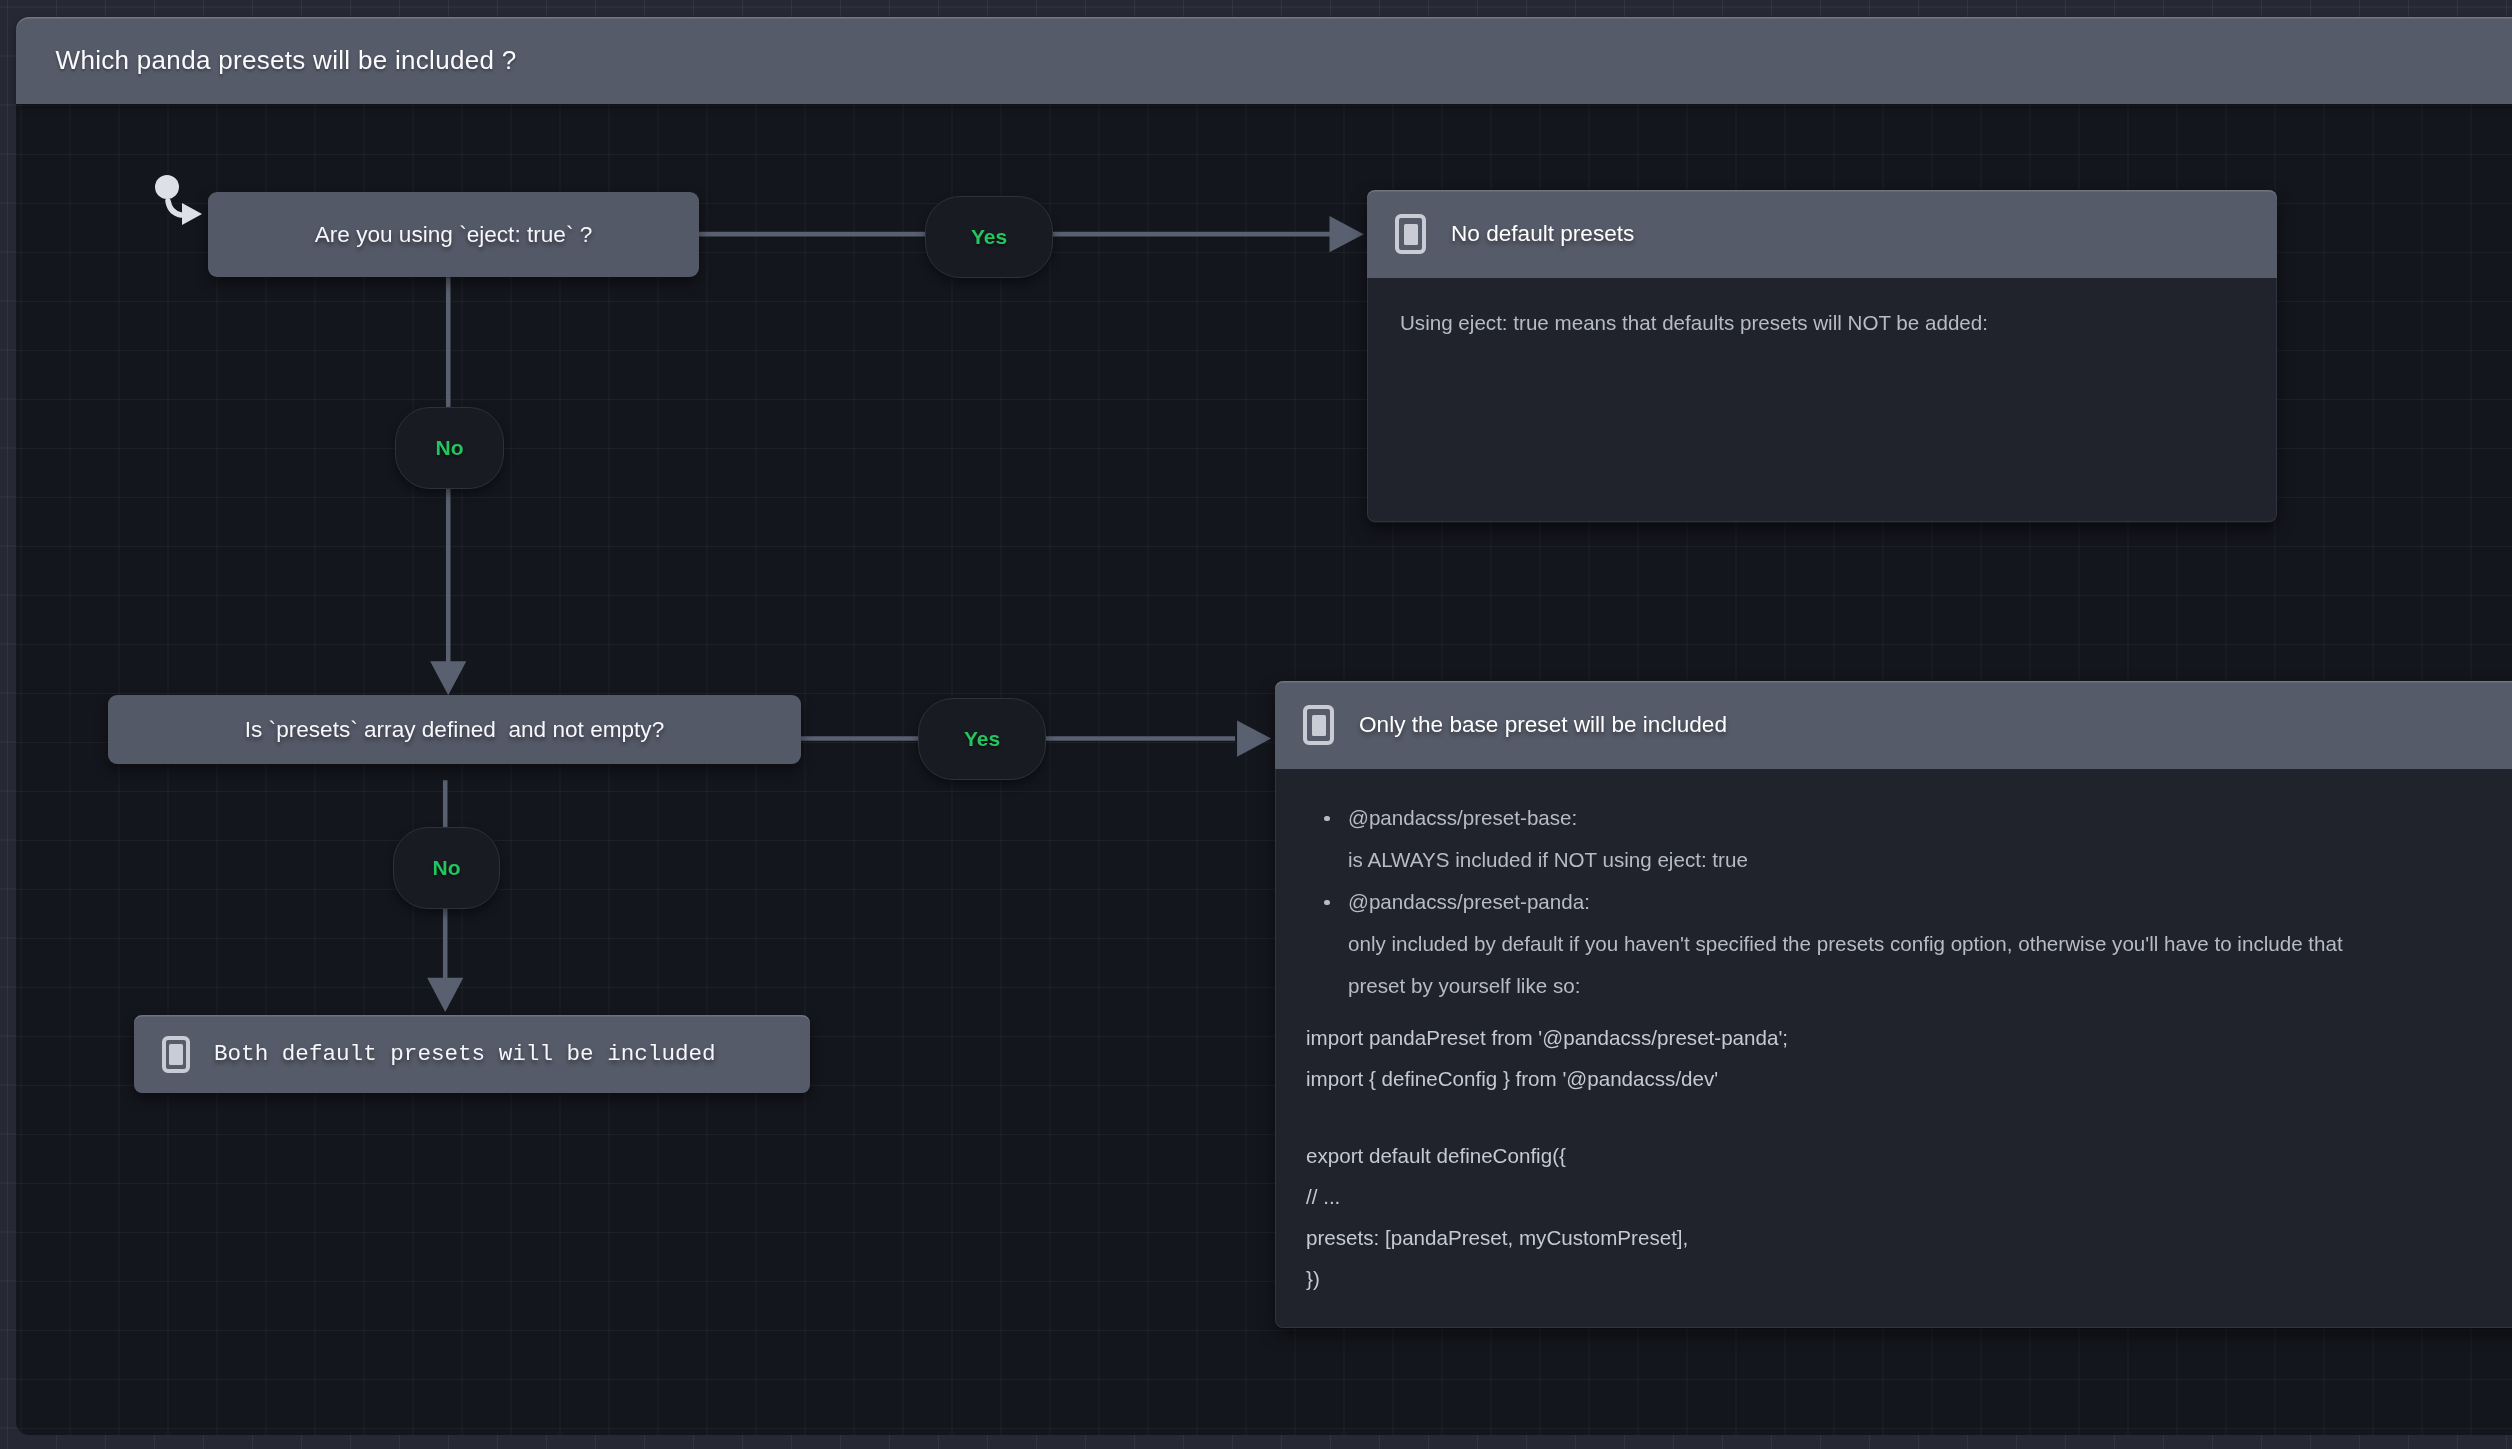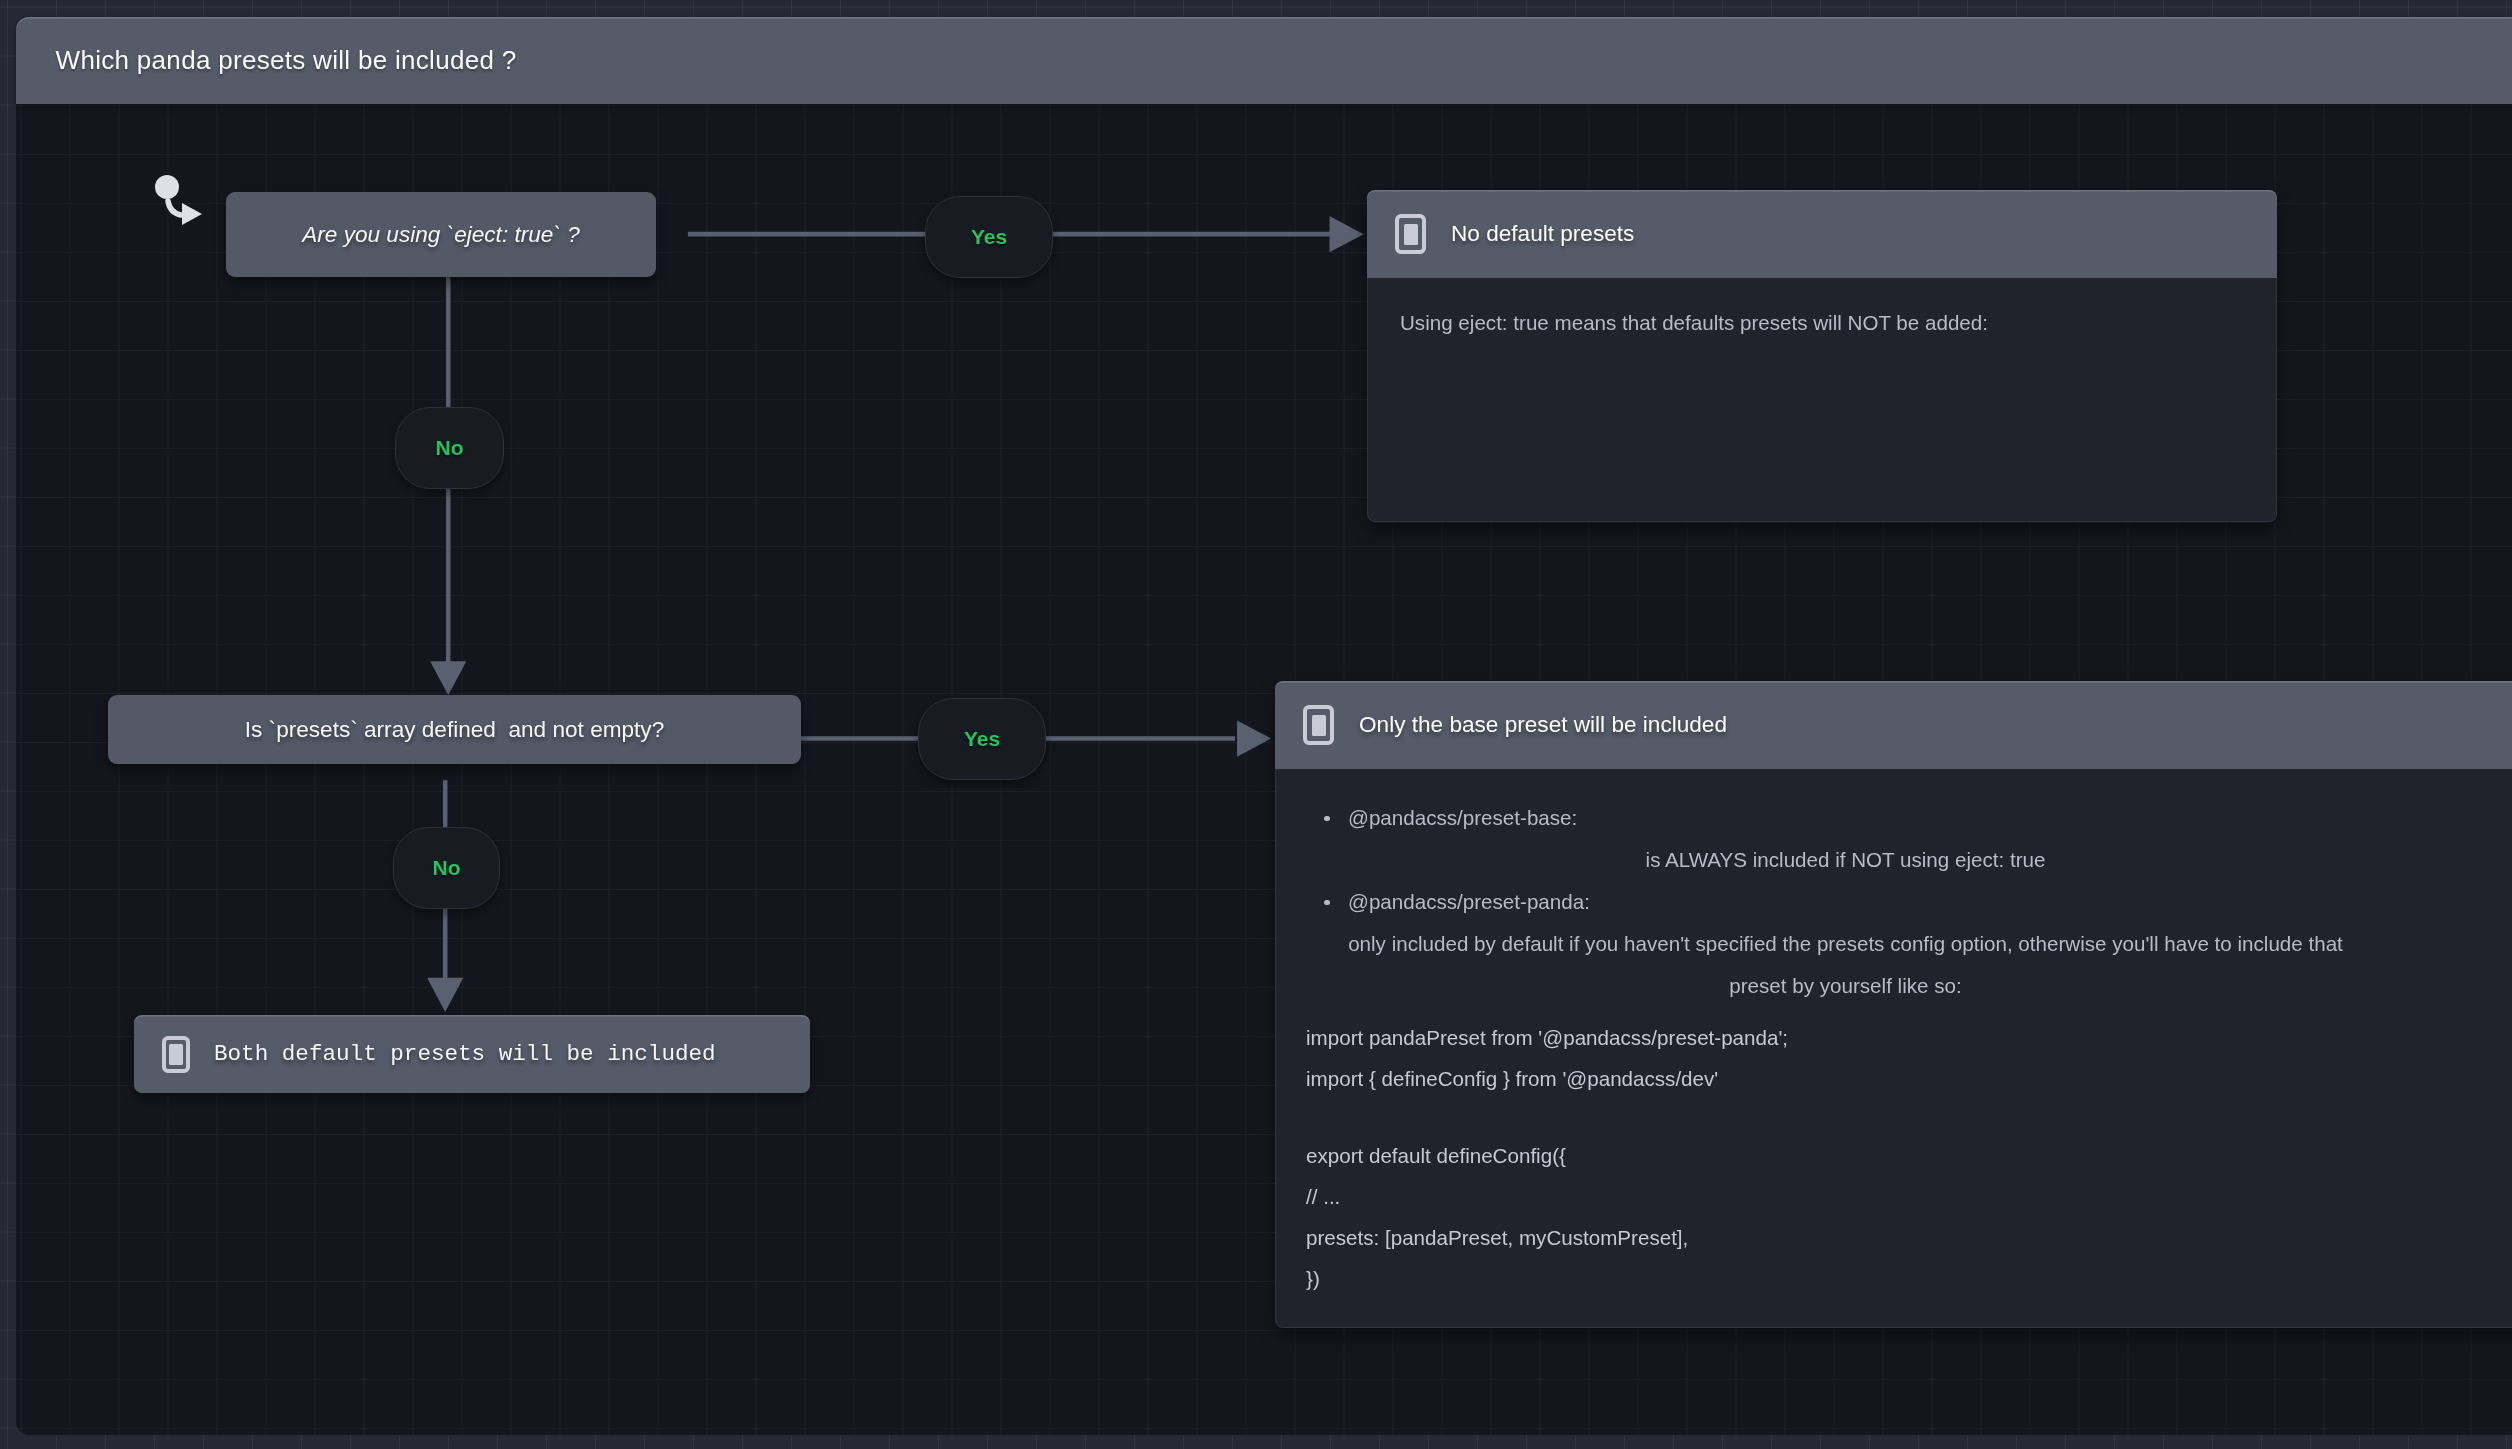--- a/index.html
+++ b/index.html
@@ -63,21 +63,21 @@
   .frame-icon{
     width:31px;height:40px;border:4.5px solid #c9ccd4;border-radius:6px;
     box-sizing:border-box;display:flex;align-items:center;justify-content:center;flex:0 0 auto;
   }
   .frame-icon .inner{width:14px;height:21px;background:#c9ccd4;border-radius:1.5px;}
   .bullets{list-style:none;margin:15px 0 0 0;padding:0 0 0 18px;}
   .bullets li{position:relative;padding-left:24px;}
   .bullets li::before{
     content:"";position:absolute;left:0;top:18.6px;width:5.5px;height:5.5px;border-radius:50%;background:#b7bbc5;
   }
-  .preset-desc{max-width:995px;text-align:center;}
+  .preset-desc{max-width:995px;}
   .code-block{margin-top:10px;}
   .code-line{line-height:41px;color:#c5c9d3;white-space:pre;}
   .code-gap{height:36px;}
   .terminal{
     position:absolute;background:#565b69;border-radius:8px;z-index:2;
     display:flex;align-items:center;padding-left:28px;box-sizing:border-box;
     box-shadow:inset 0 1.5px 0 rgba(255,255,255,0.15), 0 6px 13px rgba(0,0,0,0.45);
   }
   .terminal .frame-icon{width:28px;height:37px;}
   .terminal .nlabel{margin-left:24px;font-family:Liberation Mono, monospace;}
@@ -105,21 +105,21 @@
     <polygon points="886,2014 850,1946 922,1946"></polygon>
   </g>
 </svg>
 
 <svg style="position:absolute;left:149px;top:169px;z-index:3;" width="60" height="60" viewBox="0 0 120 120">
   <circle cx="36" cy="36" r="24" fill="#dde0e6"></circle>
   <path d="M 38 64 Q 42 88 64 92" stroke="#dde0e6" stroke-width="11" fill="none" stroke-linecap="round"></path>
   <polygon points="106,90 66,68 66,112" fill="#dde0e6"></polygon>
 </svg>
 
-<div class="qnode" style="left:226px;top:192px;width:430px;height:85px;font-style:italic;">
+<div class="qnode" style="left:208px;top:192px;width:491px;height:85px;">
   <div class="nlabel">Are you using `eject: true` ?</div>
 </div>
 
 <div class="qnode" style="left:108px;top:695px;width:693px;height:69px;">
   <div class="nlabel">Is `presets` array defined  and not empty?</div>
 </div>
 
 <div class="pill" style="left:925px;top:196px;width:126px;height:80px;">
   <div class="plabel">Yes</div>
 </div>

